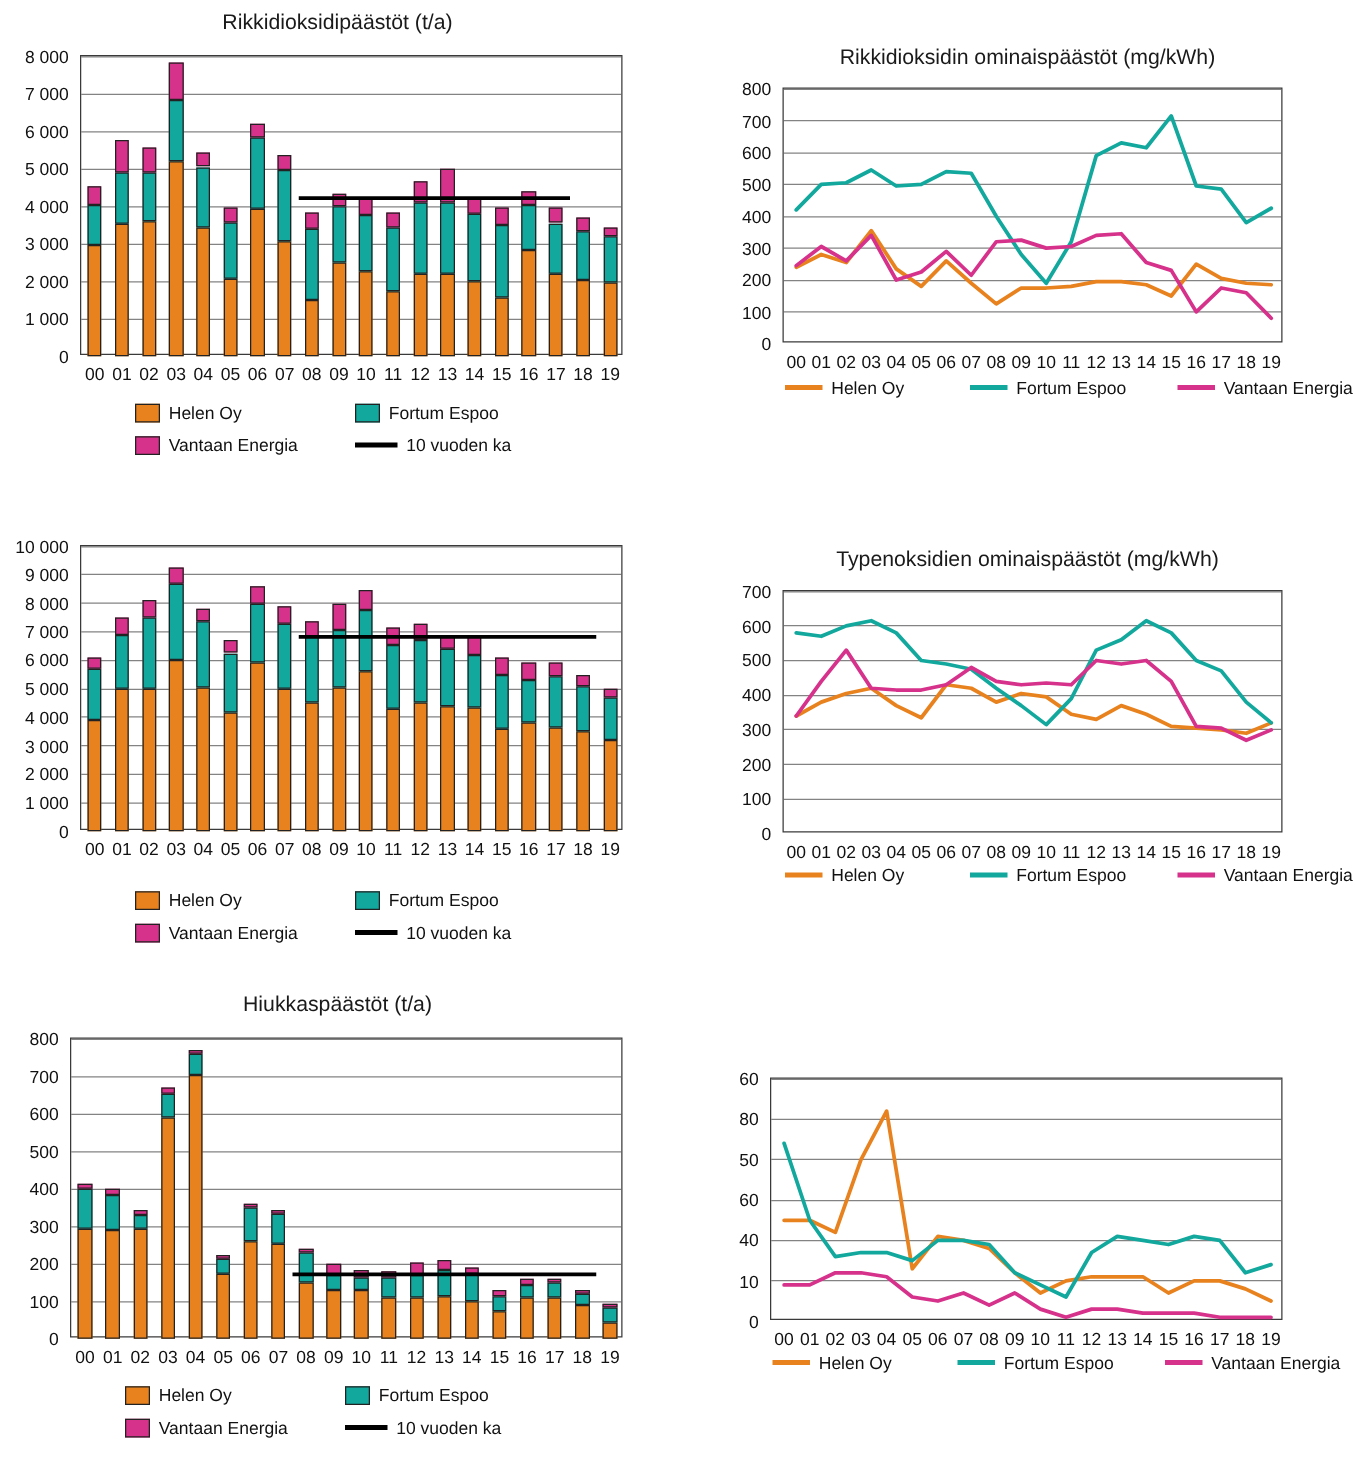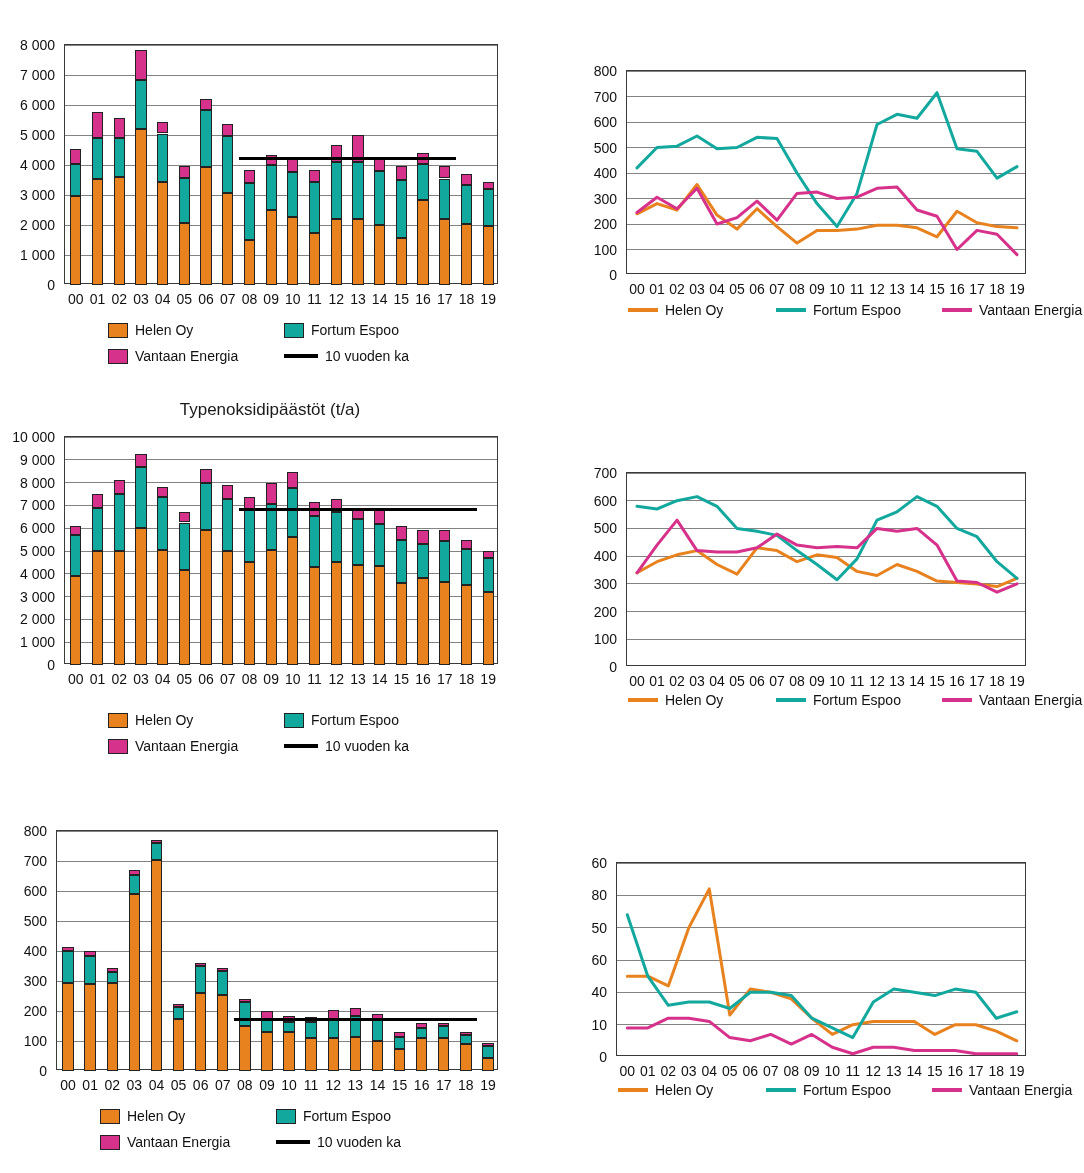--- a/index.html
+++ b/index.html
@@ -28,20 +28,21 @@
   .legend-item{display:flex;align-items:center;margin-right:18px;}
   .swatch{width:18px;height:13px;border:1px solid #222;margin-right:7px;display:inline-block;}
   .lineswatch{width:30px;height:4px;margin-right:7px;display:inline-block;}
   .blackswatch{width:34px;height:4px;background:#000;margin-right:7px;display:inline-block;}
   .lbl{white-space:nowrap;}
 </style>
 </head>
 <body>
 
 <div class="panel" style="left:0px;top:0px;width:540px;height:380px;">
+  <div class="chart-title" style="margin-top:8px;">Rikkidioksidipäästöt (t/a)</div>
   <div class="plot-wrap" style="position:absolute;left:0;top:34px;width:540px;height:260px;">
     <div class="plot" id="plot-so2-total" style="left:64px;top:10px;width:434px;height:240px;">
         <div class="ytick" style="right: 442px; top: 233px; width: 60px;">0</div>
         <div class="gridline" style="top: 209.5px;"></div>
         <div class="ytick" style="right: 442px; top: 203px; width: 60px;">1 000</div>
         <div class="gridline" style="top: 179.5px;"></div>
         <div class="ytick" style="right: 442px; top: 173px; width: 60px;">2 000</div>
         <div class="gridline" style="top: 149.5px;"></div>
         <div class="ytick" style="right: 442px; top: 143px; width: 60px;">3 000</div>
         <div class="gridline" style="top: 119.5px;"></div>
@@ -155,20 +156,21 @@
       </div>
       <div class="legend-item">
         <span class="blackswatch"></span>
         <span class="lbl">10 vuoden ka</span>
       </div>
     </div>
   </div>
 </div>
 
 <div class="panel" style="left:560px;top:30px;width:524px;height:330px;">
+  <div class="chart-title" style="margin-top:6px;">Rikkidioksidin ominaispäästöt (mg/kWh)</div>
   <div class="plot-wrap" style="position:absolute;left:0;top:32px;width:524px;height:240px;">
     <div class="plot" id="plot-so2-specific" style="left:66px;top:8px;width:400px;height:204px;">
         <div class="ytick" style="right: 408px; top: 197px; width: 60px;">0</div>
         <div class="gridline" style="top: 178px;"></div>
         <div class="ytick" style="right: 408px; top: 171.5px; width: 60px;">100</div>
         <div class="gridline" style="top: 152.5px;"></div>
         <div class="ytick" style="right: 408px; top: 146px; width: 60px;">200</div>
         <div class="gridline" style="top: 127px;"></div>
         <div class="ytick" style="right: 408px; top: 120.5px; width: 60px;">300</div>
         <div class="gridline" style="top: 101.5px;"></div>
@@ -220,21 +222,20 @@
       </div>
       <div class="legend-item">
         <span class="lineswatch" style="background:#D6318B;"></span>
         <span class="lbl">Vantaan Energia</span>
       </div>
     </div>
   </div>
 </div>
 
 <div class="panel" style="left:0px;top:392px;width:540px;height:385px;">
-  <div class="chart-title" style="margin-top:8px;">Typenoksidipäästöt (t/a)</div>
   <div class="plot-wrap" style="position:absolute;left:0;top:34px;width:540px;height:260px;">
     <div class="plot" id="plot-nox-total" style="left:64px;top:10px;width:434px;height:228px;">
         <div class="ytick" style="right: 442px; top: 221px; width: 60px;">0</div>
         <div class="gridline" style="top: 204.7px;"></div>
         <div class="ytick" style="right: 442px; top: 198.2px; width: 60px;">1 000</div>
         <div class="gridline" style="top: 181.9px;"></div>
         <div class="ytick" style="right: 442px; top: 175.4px; width: 60px;">2 000</div>
         <div class="gridline" style="top: 159.1px;"></div>
         <div class="ytick" style="right: 442px; top: 152.6px; width: 60px;">3 000</div>
         <div class="gridline" style="top: 136.3px;"></div>
@@ -352,20 +353,21 @@
       </div>
       <div class="legend-item">
         <span class="blackswatch"></span>
         <span class="lbl">10 vuoden ka</span>
       </div>
     </div>
   </div>
 </div>
 
 <div class="panel" style="left:560px;top:432px;width:524px;height:300px;">
+  <div class="chart-title" style="margin-top:6px;">Typenoksidien ominaispäästöt (mg/kWh)</div>
   <div class="plot-wrap" style="position:absolute;left:0;top:32px;width:524px;height:226px;">
     <div class="plot" id="plot-nox-specific" style="left:66px;top:8px;width:400px;height:194px;">
         <div class="ytick" style="right: 408px; top: 187px; width: 60px;">0</div>
         <div class="gridline" style="top: 165.786px;"></div>
         <div class="ytick" style="right: 408px; top: 159.286px; width: 60px;">100</div>
         <div class="gridline" style="top: 138.071px;"></div>
         <div class="ytick" style="right: 408px; top: 131.571px; width: 60px;">200</div>
         <div class="gridline" style="top: 110.357px;"></div>
         <div class="ytick" style="right: 408px; top: 103.857px; width: 60px;">300</div>
         <div class="gridline" style="top: 82.6429px;"></div>
@@ -415,20 +417,21 @@
       </div>
       <div class="legend-item">
         <span class="lineswatch" style="background:#D6318B;"></span>
         <span class="lbl">Vantaan Energia</span>
       </div>
     </div>
   </div>
 </div>
 
 <div class="panel" style="left:0px;top:786px;width:540px;height:387px;">
+  <div class="chart-title" style="margin-top:8px;">Hiukkaspäästöt (t/a)</div>
   <div class="plot-wrap" style="position:absolute;left:0;top:34px;width:540px;height:260px;">
     <div class="plot" id="plot-pm-total" style="left:56px;top:10px;width:442px;height:240px;">
         <div class="ytick" style="right: 450px; top: 233px; width: 60px;">0</div>
         <div class="gridline" style="top: 209.5px;"></div>
         <div class="ytick" style="right: 450px; top: 203px; width: 60px;">100</div>
         <div class="gridline" style="top: 179.5px;"></div>
         <div class="ytick" style="right: 450px; top: 173px; width: 60px;">200</div>
         <div class="gridline" style="top: 149.5px;"></div>
         <div class="ytick" style="right: 450px; top: 143px; width: 60px;">300</div>
         <div class="gridline" style="top: 119.5px;"></div>

